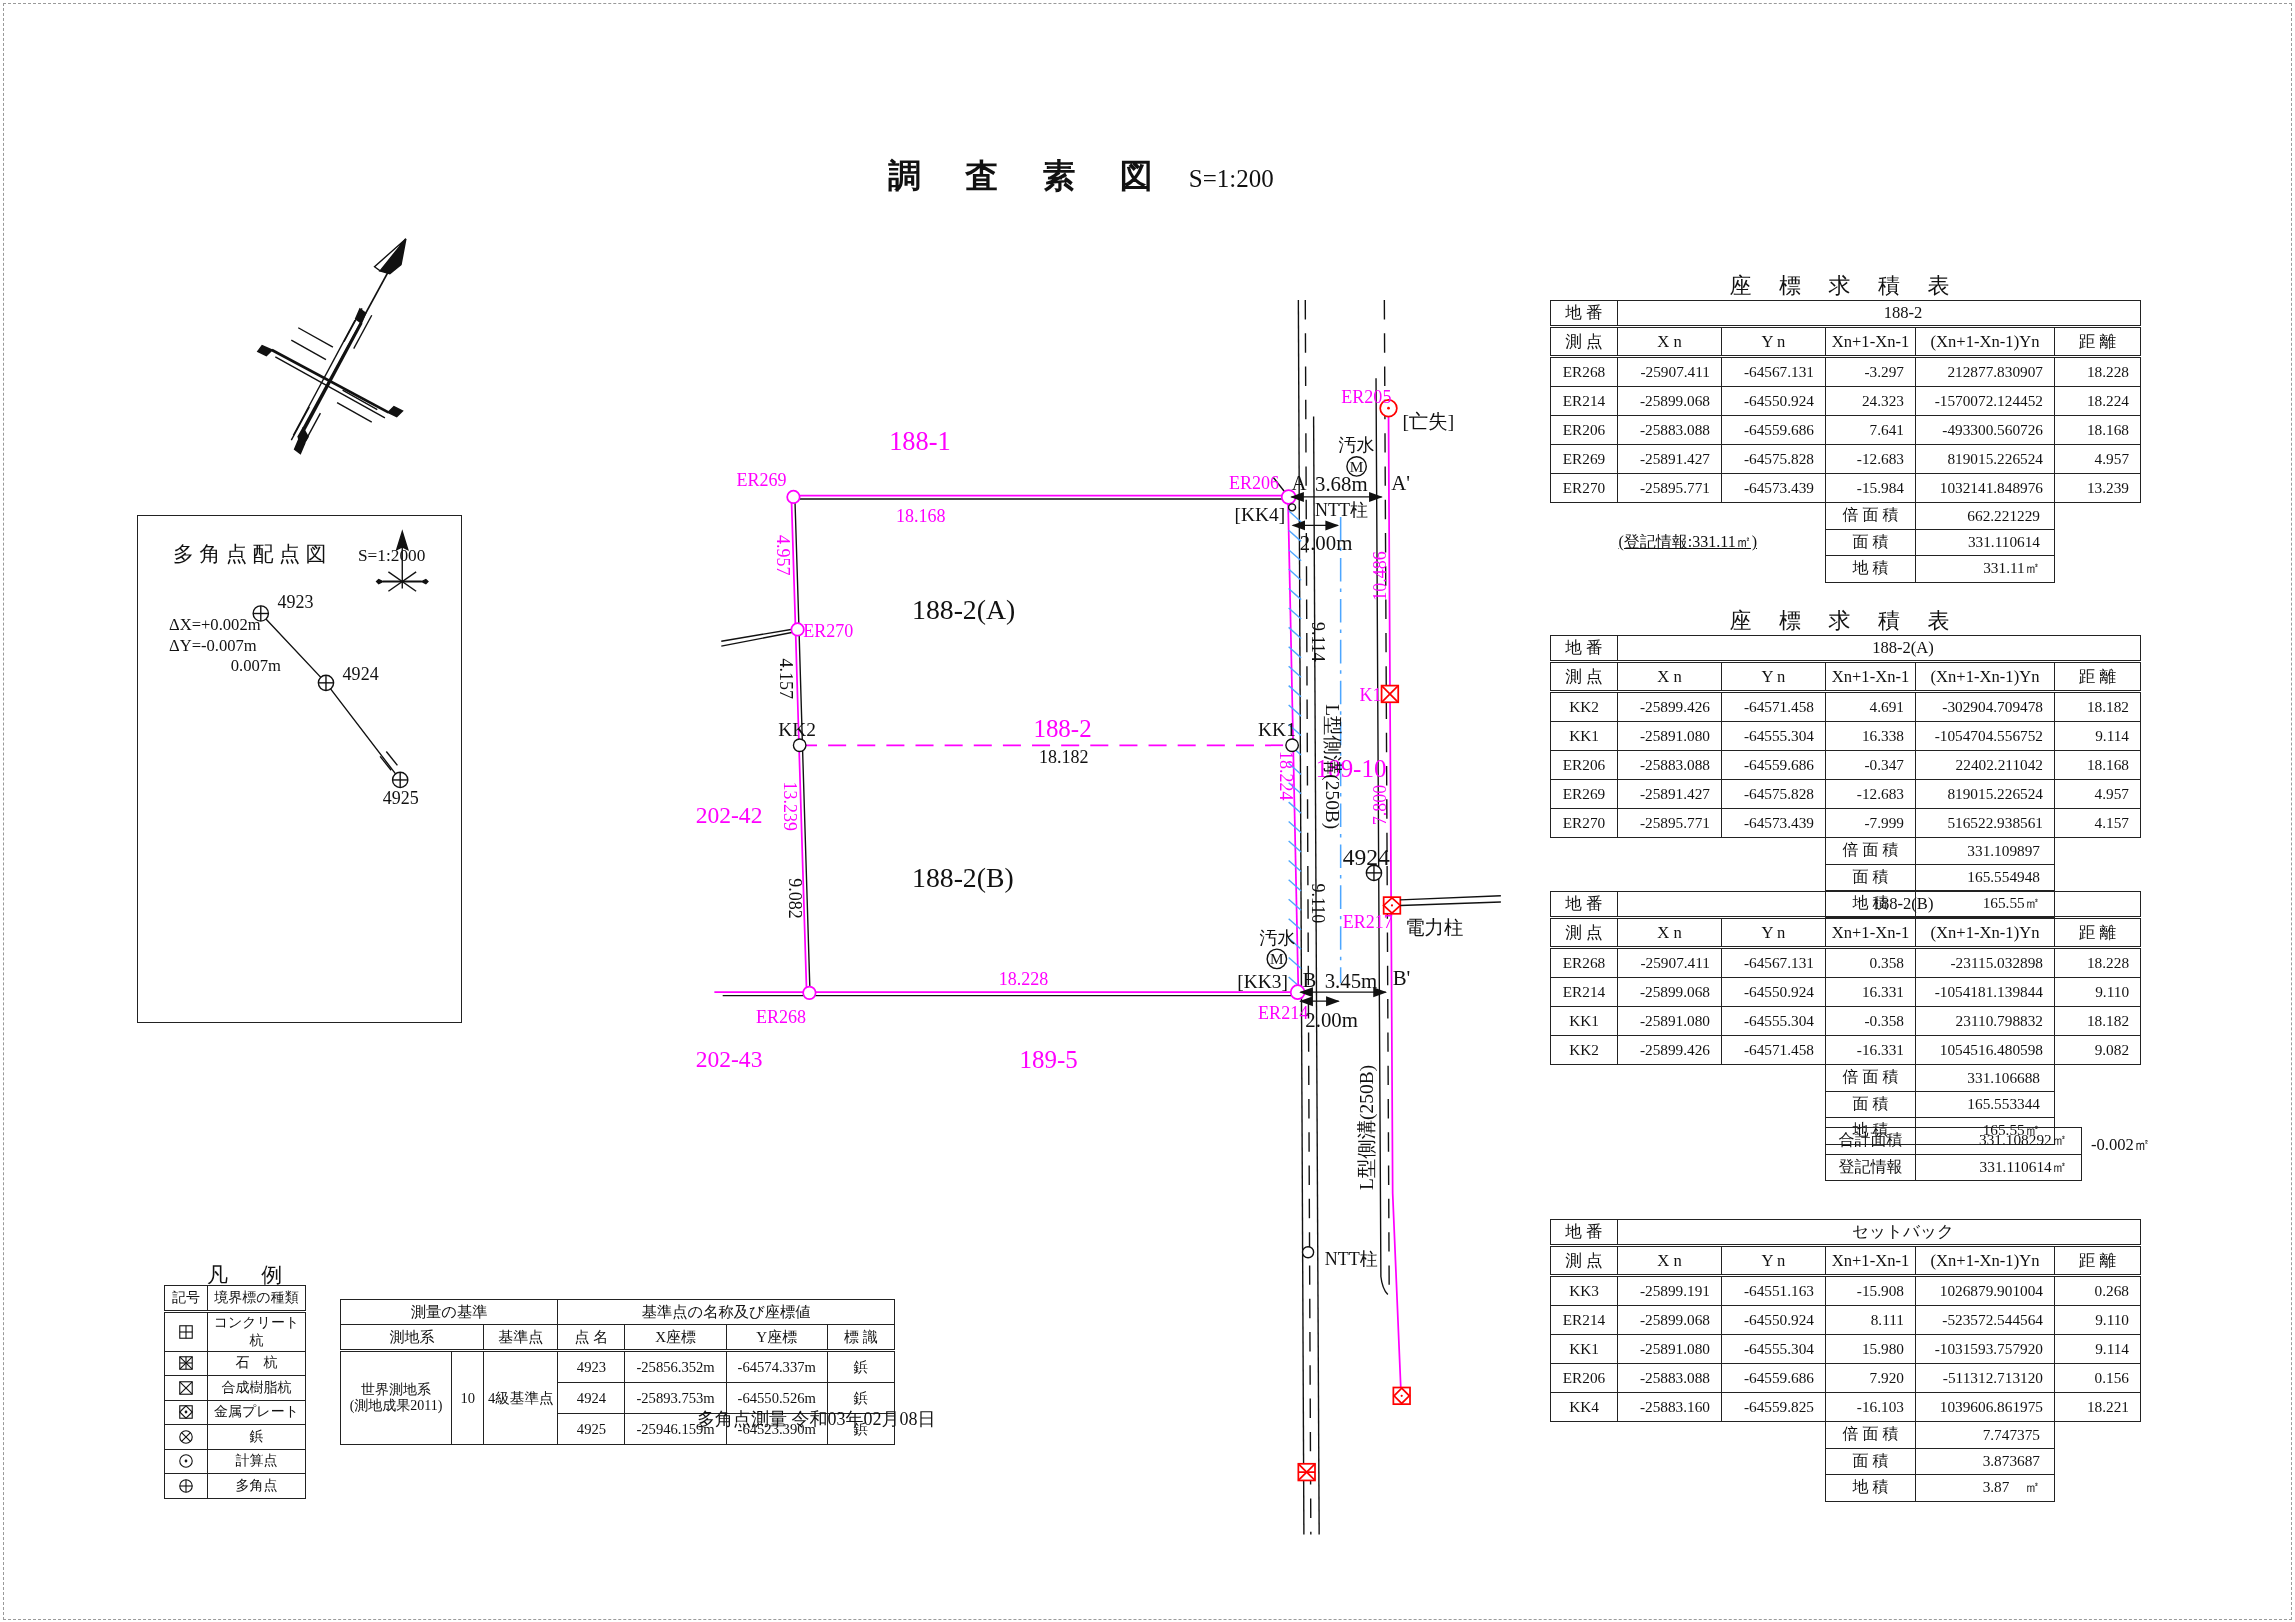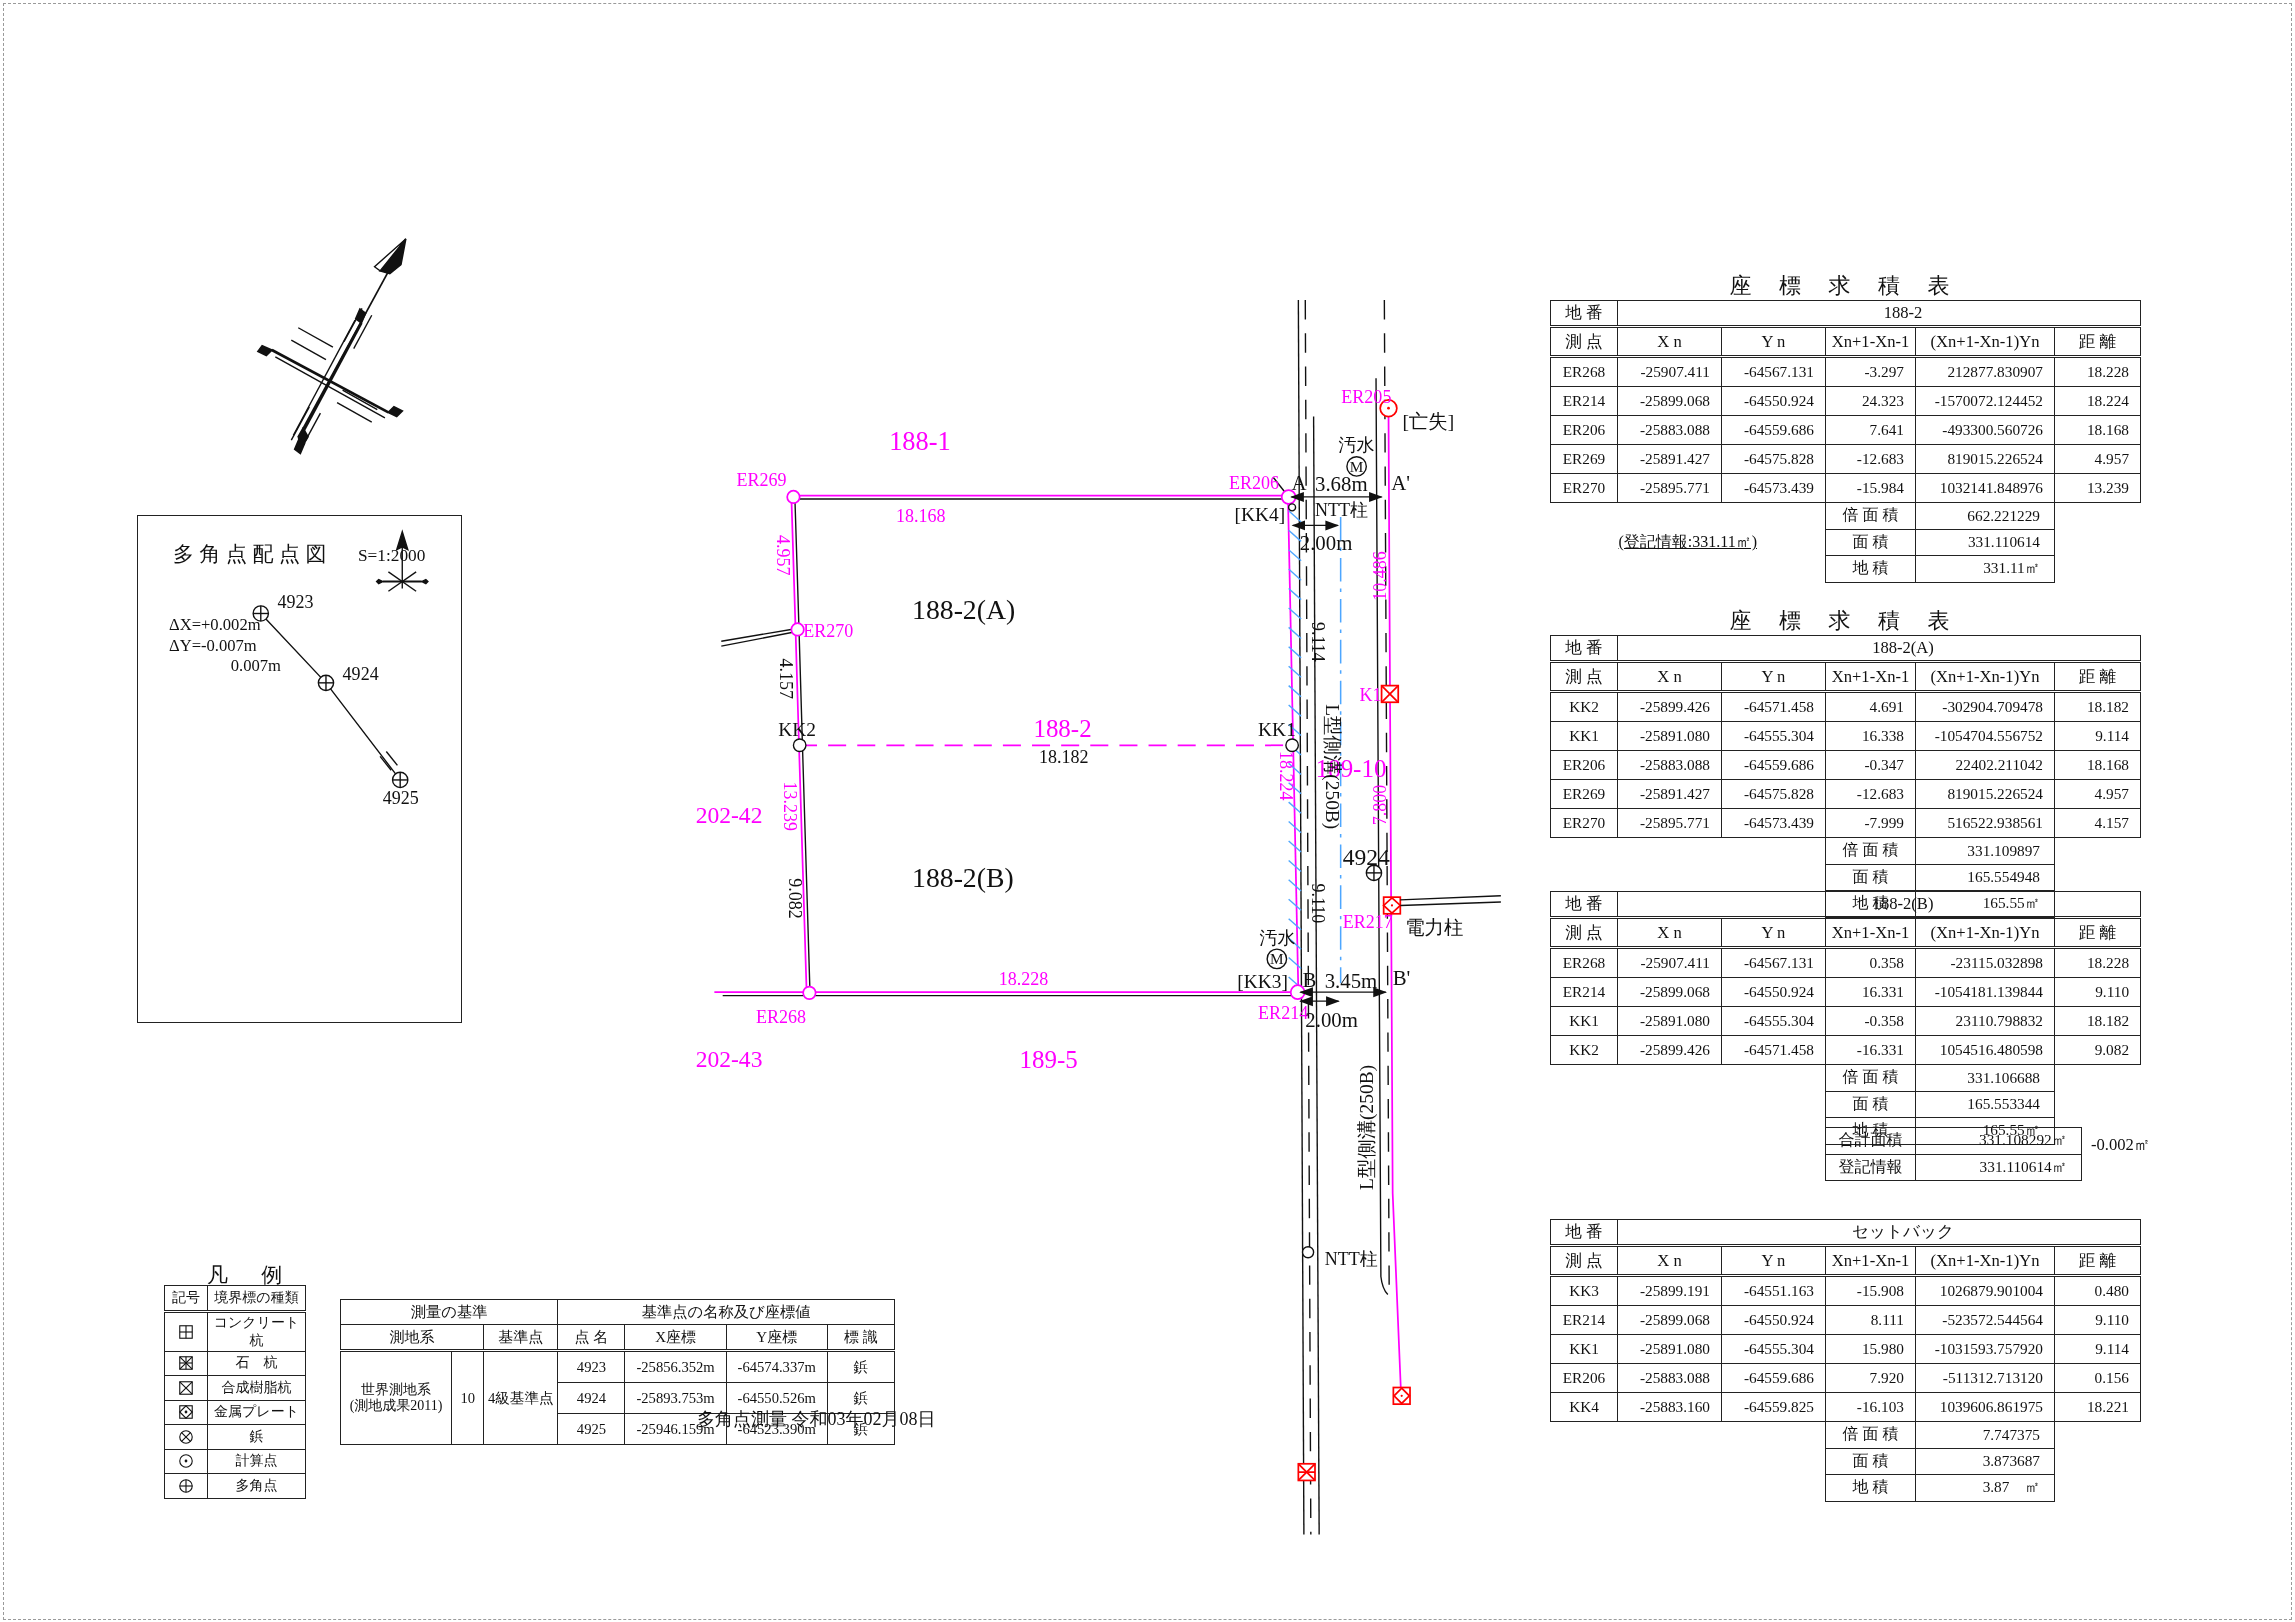--- a/index.html
+++ b/index.html
@@ -296,20 +296,24 @@
       <text class="mg s26" x="1846" y="1118" text-anchor="middle" transform="rotate(90 1846 1118)">18.224</text>
       <text class="s26" x="1892" y="925" text-anchor="middle" transform="rotate(90 1892 925)">9.114</text>
       <text class="s26" x="1892" y="1302" text-anchor="middle" transform="rotate(90 1892 1302)">9.110</text>
       <text class="s28" x="1912" y="1105" text-anchor="middle" transform="rotate(90 1912 1105)">L型側溝(250B)</text>
       <text class="mg s26" x="1999" y="830" text-anchor="middle" transform="rotate(-90 1999 830)">10.486</text>
       <text class="mg s26" x="1999" y="1160" text-anchor="middle" transform="rotate(-90 1999 1160)">7.800</text>
       <text class="s28" x="1980" y="1625" text-anchor="middle" transform="rotate(-90 1980 1625)">L型側溝(250B)</text>
     </g>
   </svg>
 
+  <div class="abs main-title">
+    <span class="t1">調 査 素 図</span>
+    <span class="t2">S=1:200</span>
+  </div>
 
   <div class="abs inset-box"></div>
   <div class="abs inset-title">
     <span class="a">多角点配点図</span>
     <span class="b">S=1:2000</span>
   </div>
   <div class="abs delta">
     <div>ΔX=+0.002m</div>
     <div>ΔY=-0.007m</div>
     <div class="r">0.007m</div>
@@ -606,21 +610,21 @@
           <td>距 離</td>
     </tr>
     </tbody>
       <tbody class="data">
         <tr>
           <td class="c">KK3</td>
           <td class="r">-25899.191</td>
           <td class="r">-64551.163</td>
           <td class="r">-15.908</td>
           <td class="r">1026879.901004</td>
-          <td class="r">0.480</td>
+          <td class="r">0.268</td>
         </tr>
         <tr>
           <td class="c">ER214</td>
           <td class="r">-25899.068</td>
           <td class="r">-64550.924</td>
           <td class="r">8.111</td>
           <td class="r">-523572.544564</td>
           <td class="r">9.110</td>
         </tr>
         <tr>

